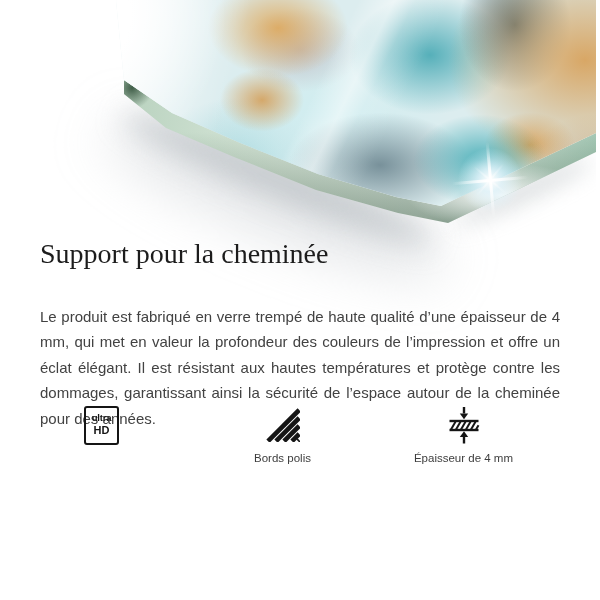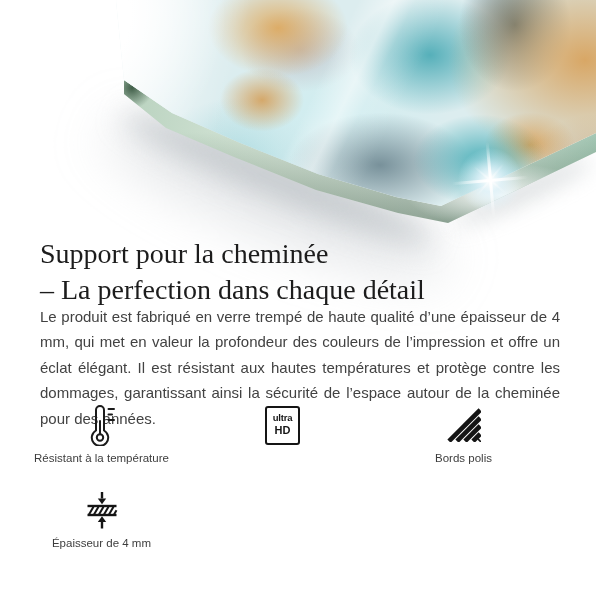--- a/index.html
+++ b/index.html
@@ -88,38 +88,26 @@
       <div class="glow"></div>
       <div class="ray-v"></div>
       <div class="ray-h"></div>
       <div class="ray-d1"></div>
       <div class="ray-d2"></div>
     </div>
   </div>
 
   <h1 class="headline">
     <span>Support pour la cheminée</span>
-    <span>– La perfection dans chaque détail</span>
   </h1>
 
   <p class="desc">Le produit est fabriqué en verre trempé de haute qualité d’une épaisseur de 4 mm, qui met en valeur la profondeur des couleurs de l’impression et offre un éclat élégant. Il est résistant aux hautes températures et protège contre les dommages, garantissant ainsi la sécurité de l’espace autour de la cheminée pour des années.</p>
 
   <div class="features">
 
-    <div class="feature">
-      <div class="icon-box">
-        <svg width="27" height="42" viewBox="0 0 27 42" fill="none" stroke="#1b1b1b" stroke-width="2" stroke-linecap="round" stroke-linejoin="round">
-          <path d="M8 26.5 V6 a4 4 0 0 1 8 0 v20.5 a8.2 8.2 0 1 1 -8 0 Z"></path>
-          <circle cx="12" cy="33.5" r="3.2"></circle>
-          <path d="M12 17 V30.2"></path>
-          <path d="M20.5 5 h5.5 M20.5 10.5 h3.5 M20.5 16 h5.5"></path>
-        </svg>
-      </div>
-      <div class="label">Résistant à la température</div>
-    </div>
 
     <div class="feature">
       <div class="icon-box">
         <div class="uhd-box">
           <span class="uhd-top">ultra</span>
           <span class="uhd-bottom">HD</span>
         </div>
       </div>
     </div>
 

